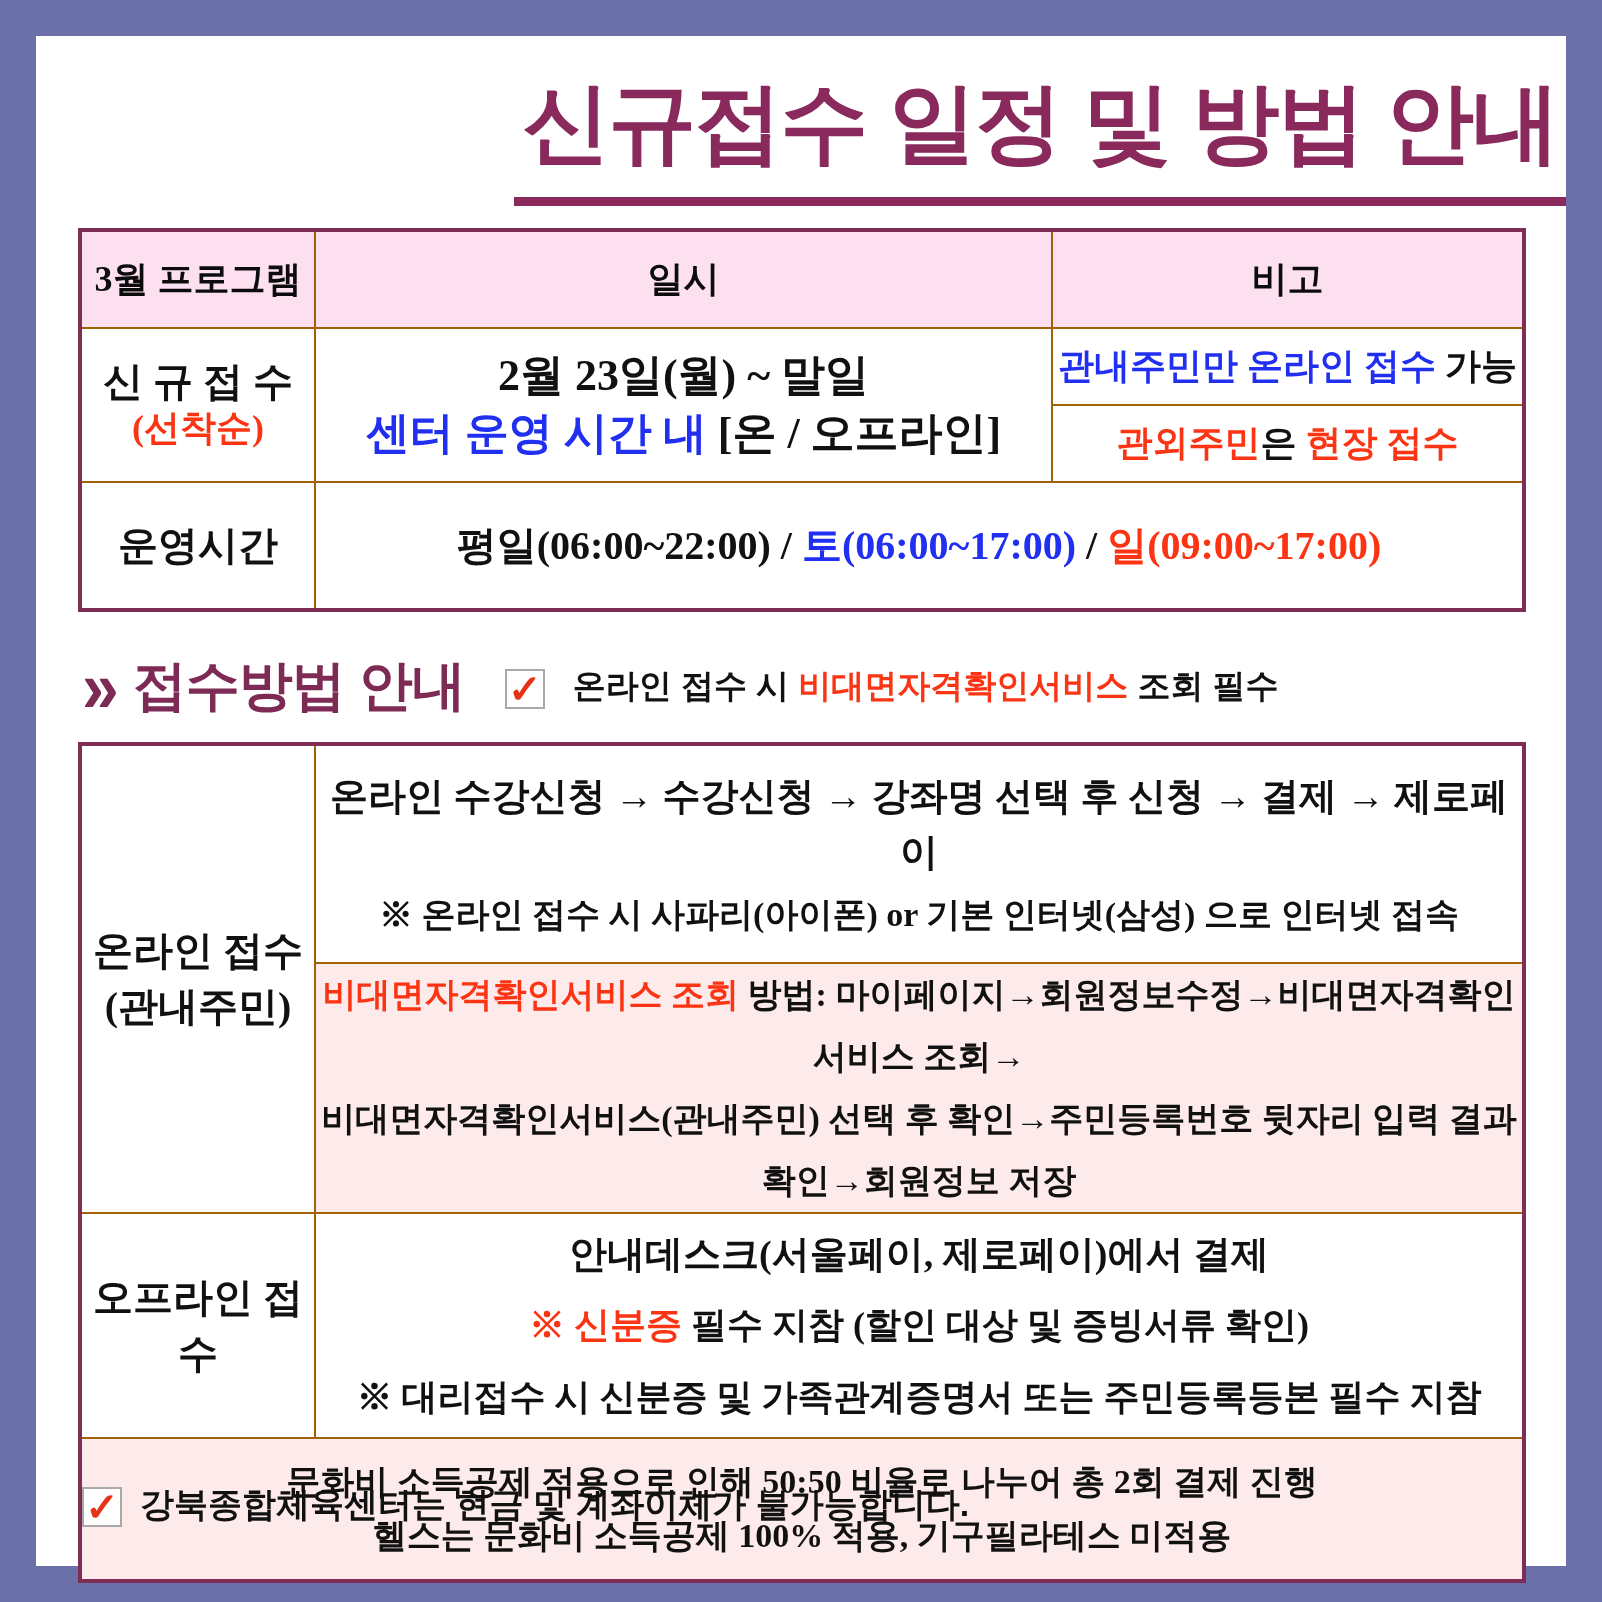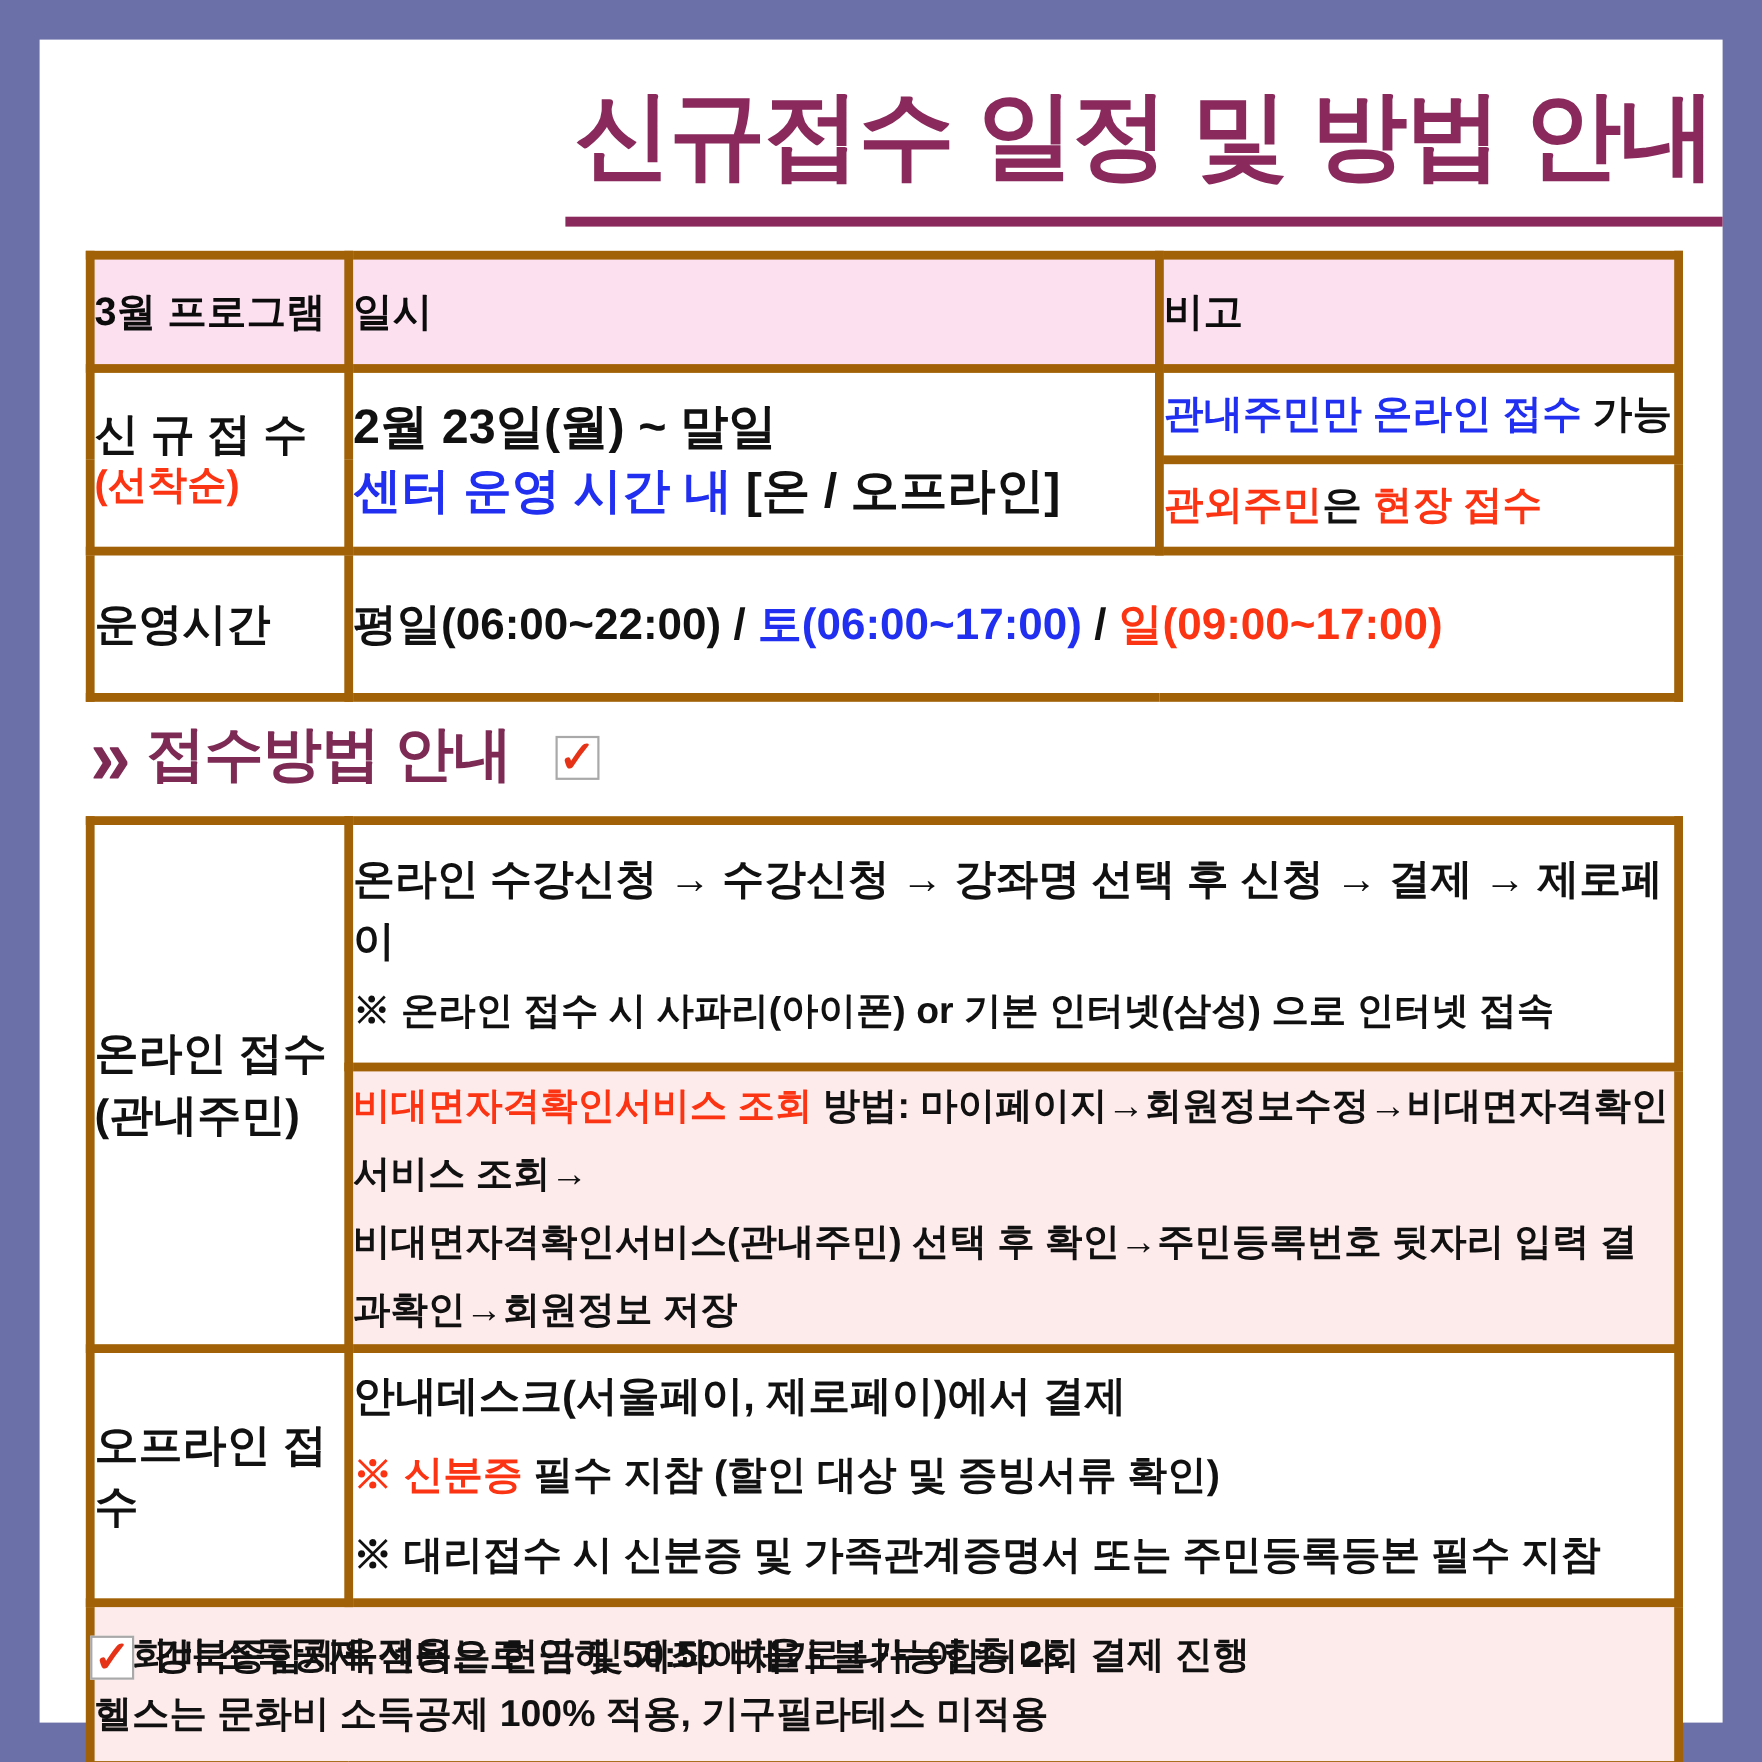--- a/index.html
+++ b/index.html
@@ -34,25 +34,26 @@
   }
   
   table.grid{
     position:absolute;
     border-collapse:collapse;
     table-layout:fixed;
     width:1444px;left:42px;
   }
   table.grid{border:4px solid #7e2d55;}
   table.grid td, table.grid th{
-    border:8px solid #a16207;
-    text-align:left;vertical-align:middle;
+    border:2px solid #a16207;
+    text-align:center;vertical-align:middle;
     padding:0;
     color:#111111;
     font-weight:700;
+    font-family:Liberation Serif, serif;
   }
   
   #schedule{top:192px;}
   #schedule th{
     background:#fce0f0;
     height:95px;font-size:36px;color:#0c0c0c;
   }
   #schedule .cell-program{font-size:40px;line-height:46px;}
   .red{color:#fb3413;}
   .blue{color:#2130f0;}
@@ -148,20 +149,21 @@
         <td>운영시간</td>
         <td colspan="2"><span>평일(06:00~22:00)</span><span> / </span><span class="blue">토(06:00~17:00)</span><span> / </span><span class="red">일(09:00~17:00)</span></td>
       </tr>
     </tbody>
       </table>
 
     <div class="section-row">
       <span class="chevrons">»</span>
       <span class="section-heading">접수방법 안내</span>
       <span class="checkbox">✓</span>
+      <span class="section-note"><span>온라인 접수 시 </span><span class="red">비대면자격확인서비스</span><span> 조회 필수</span></span>
     </div>
 
     <table class="grid" id="method">
       <colgroup>
           <col style="width:235px">
           <col style="width:1209px">
         </colgroup>
       <tbody>
           <tr class="row-a">
         <td rowspan="2" class="label-cell">

